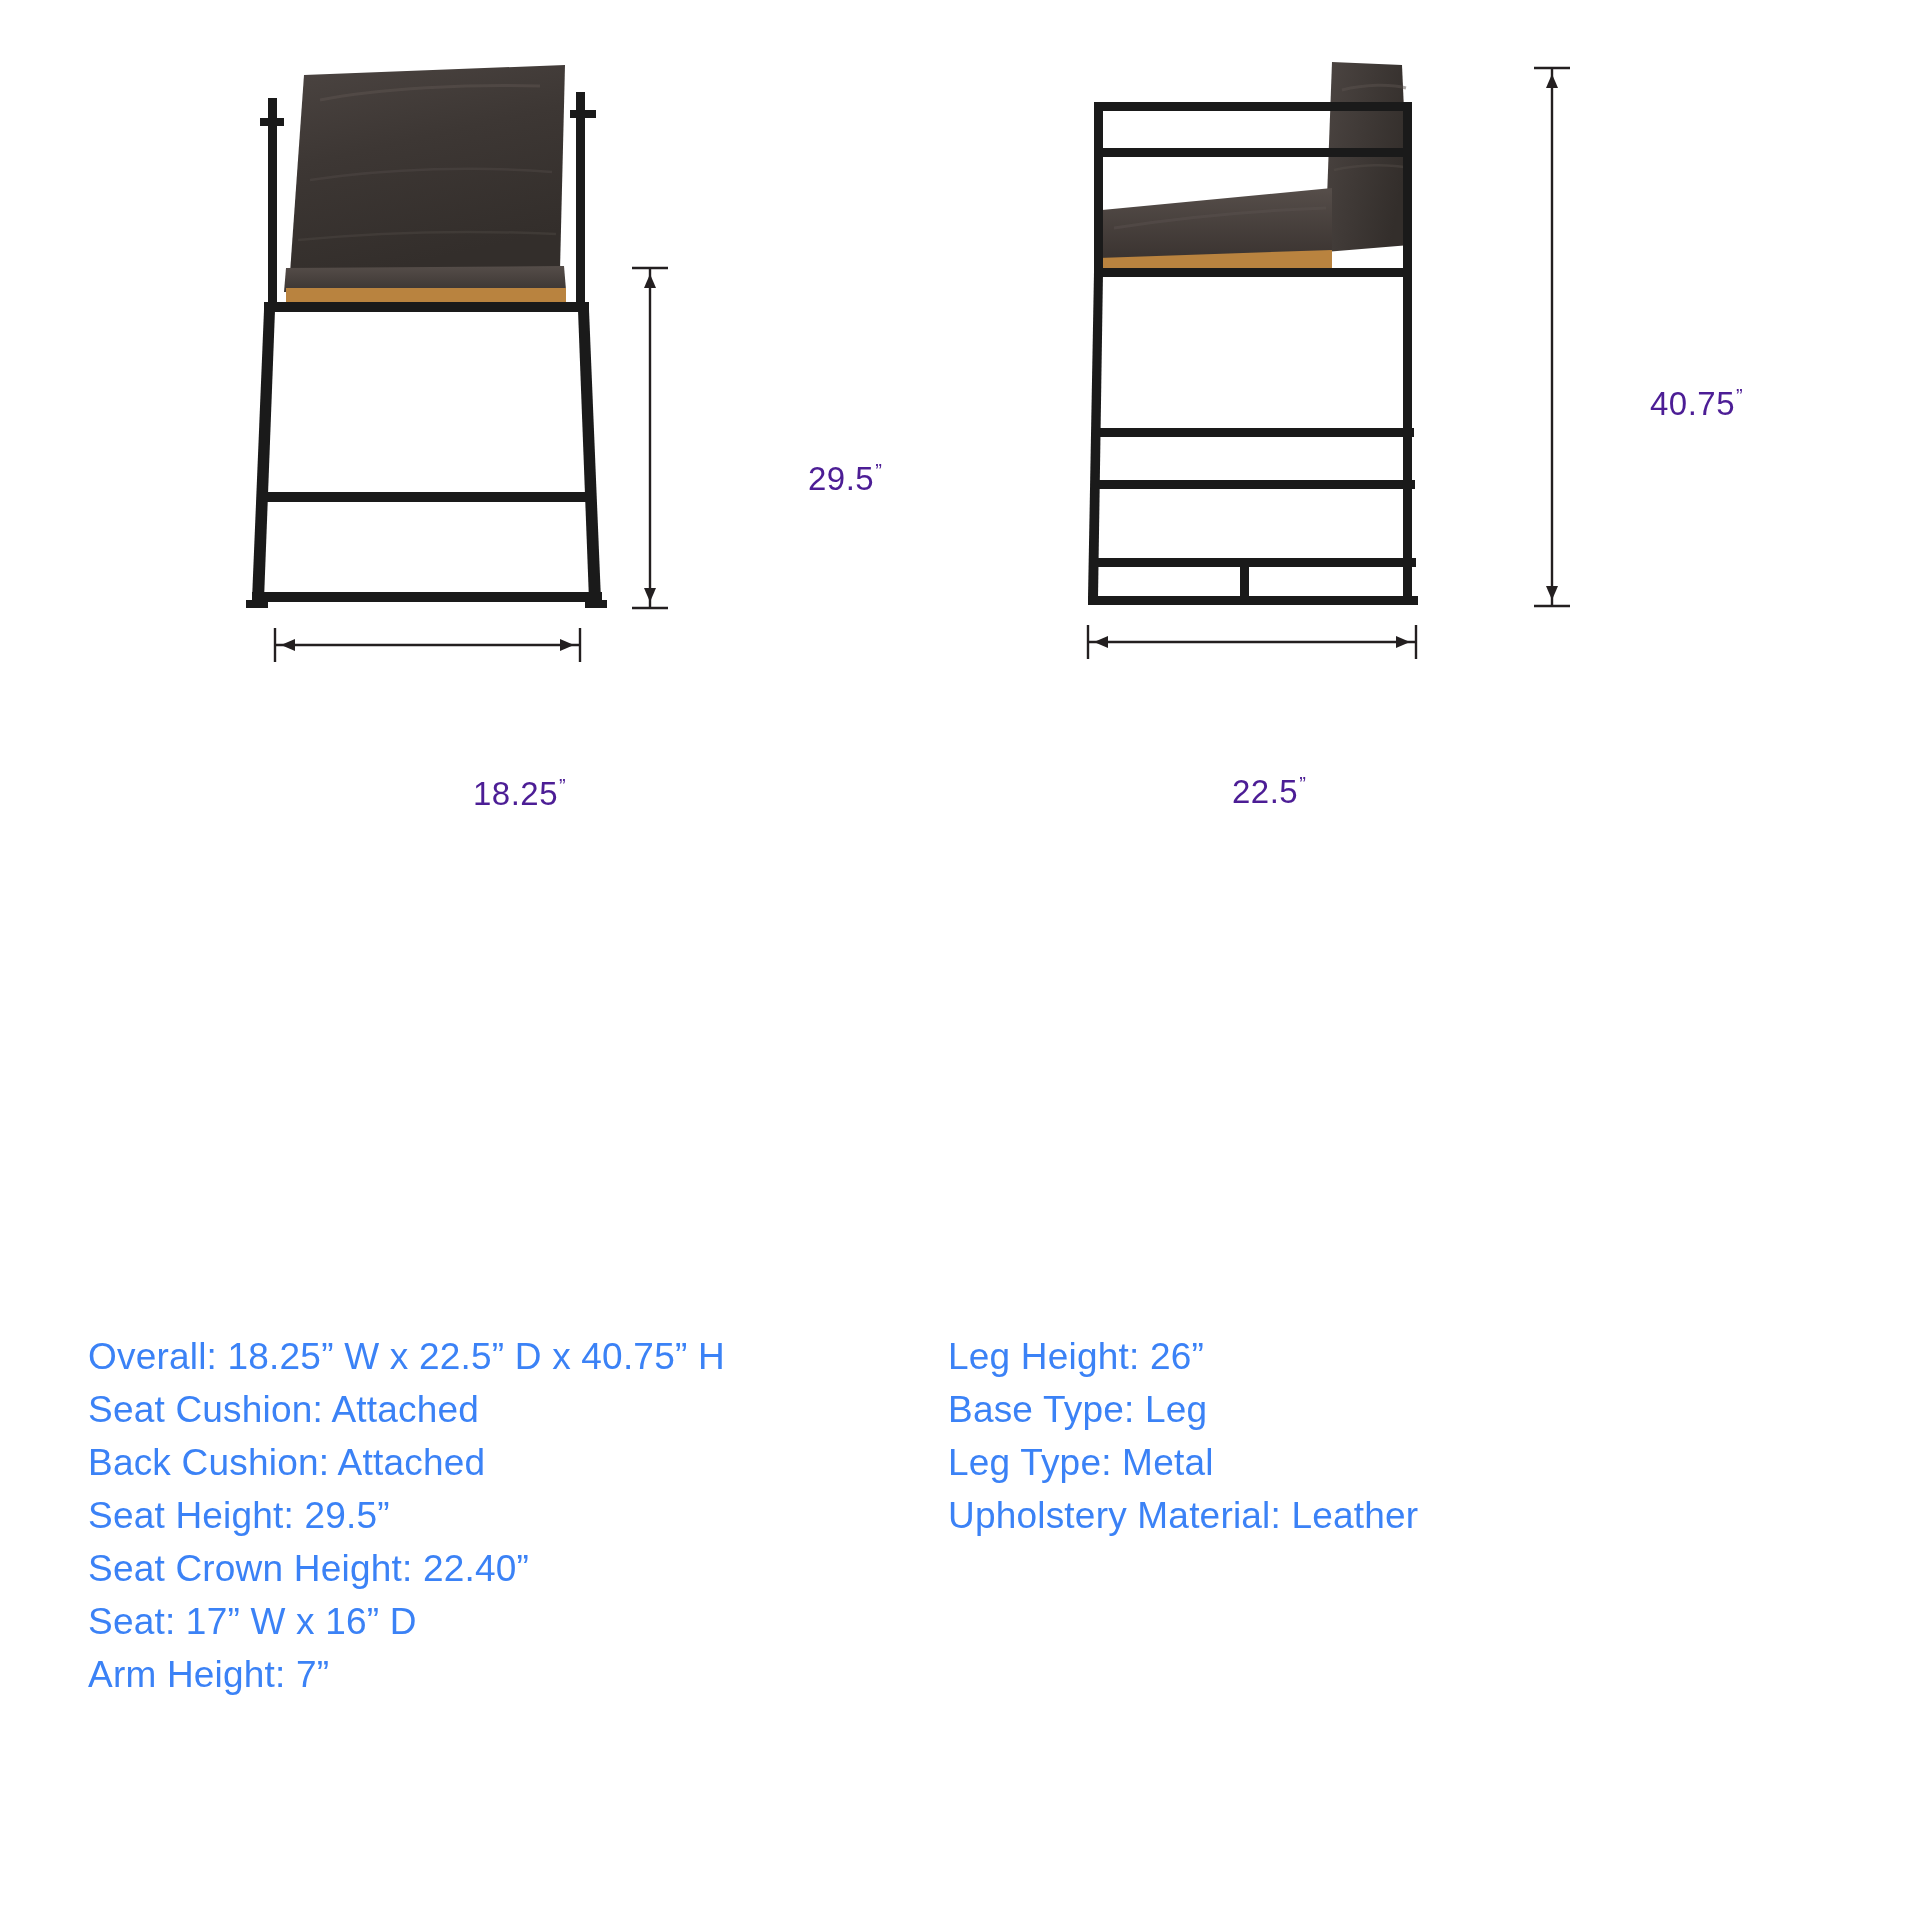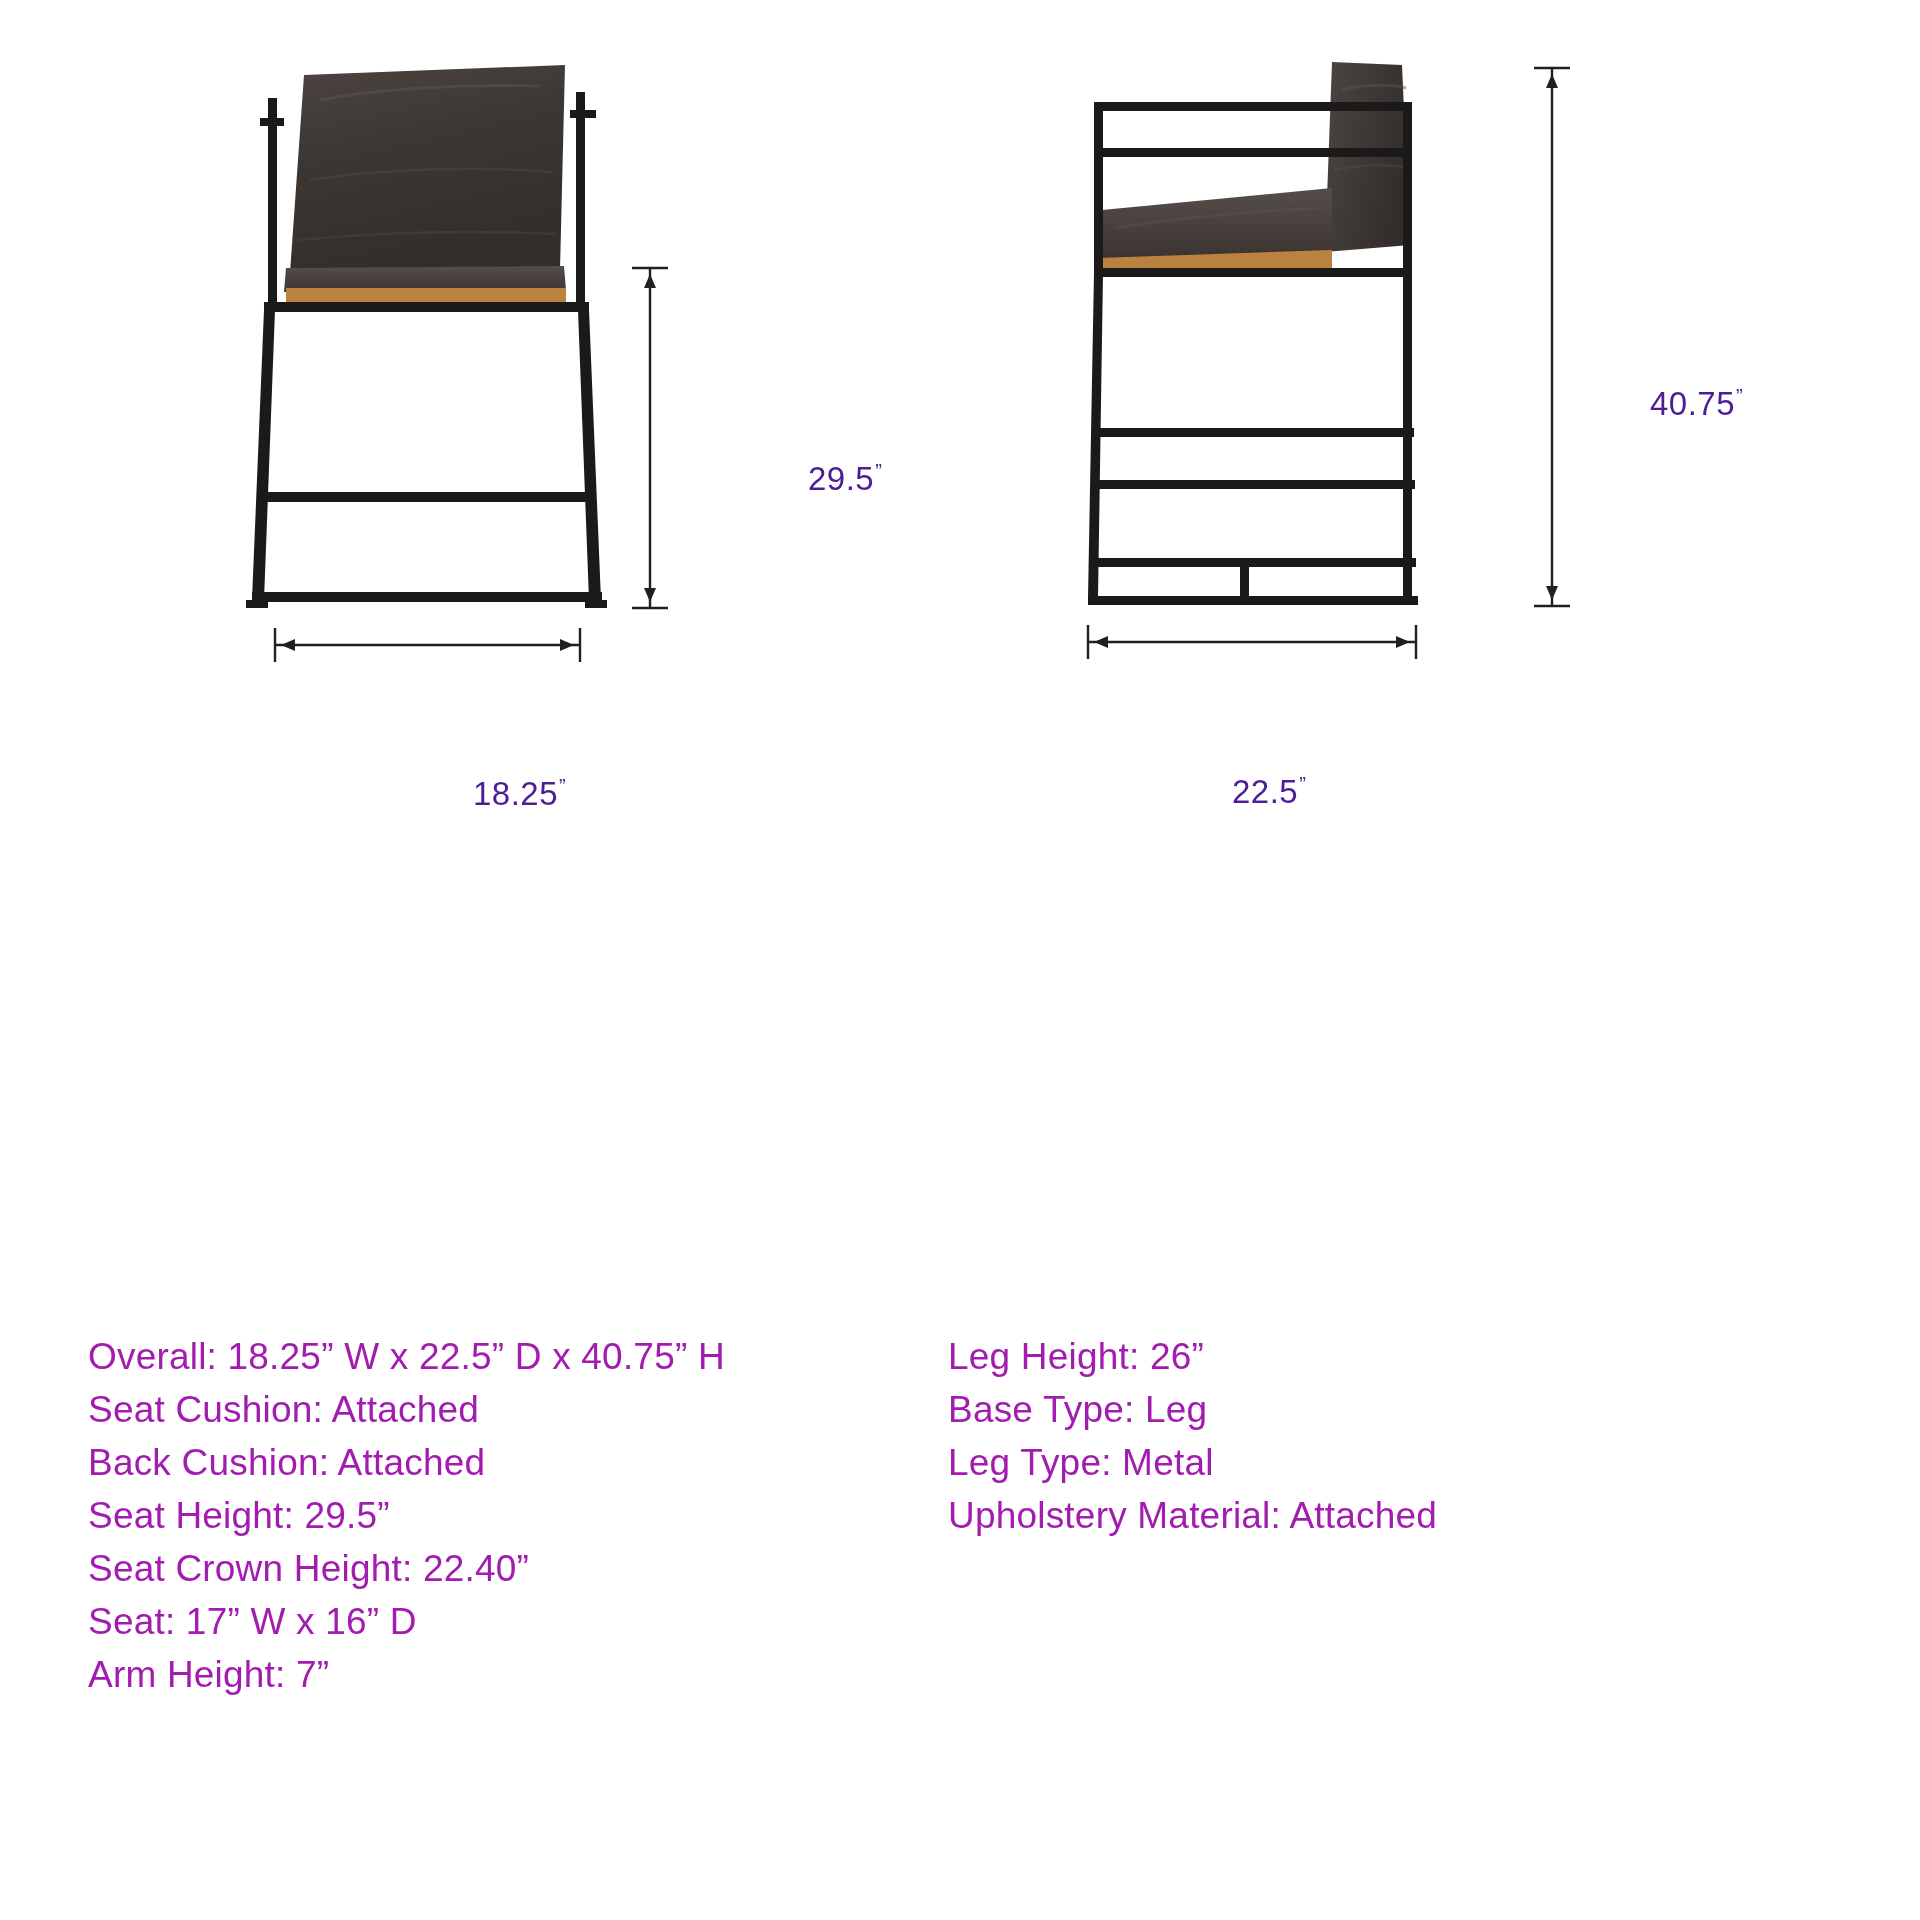--- a/index.html
+++ b/index.html
@@ -46,21 +46,21 @@
   .specs {
     position: absolute;
     left: 0;
     top: 1330px;
     width: 1920px;
     display: flex;
   }
   .spec-col {
     font-size: 37px;
     line-height: 53px;
-    color: #a21caf;
+    color: #3b82f6;
     font-family: "Liberation Sans", sans-serif;
     letter-spacing: 0.2px;
   }
   .spec-col-left { margin-left: 88px; width: 860px; }
   .spec-col-right { width: 800px; }
   .spec-line { white-space: nowrap; }
 
   svg { display: block; }
 </style>
 </head>
@@ -203,18 +203,18 @@
       <div class="spec-line">Seat Height: 29.5”</div>
       <div class="spec-line">Seat Crown Height: 22.40”</div>
       <div class="spec-line">Seat: 17” W x 16” D</div>
       <div class="spec-line">Arm Height: 7”</div>
     </div>
 
     <div class="spec-col spec-col-right">
       <div class="spec-line">Leg Height: 26”</div>
       <div class="spec-line">Base Type: Leg</div>
       <div class="spec-line">Leg Type: Metal</div>
-      <div class="spec-line">Upholstery Material: Attached</div>
+      <div class="spec-line">Upholstery Material: Leather</div>
     </div>
 
   </div>
 
 </div>
 
 </body></html>

